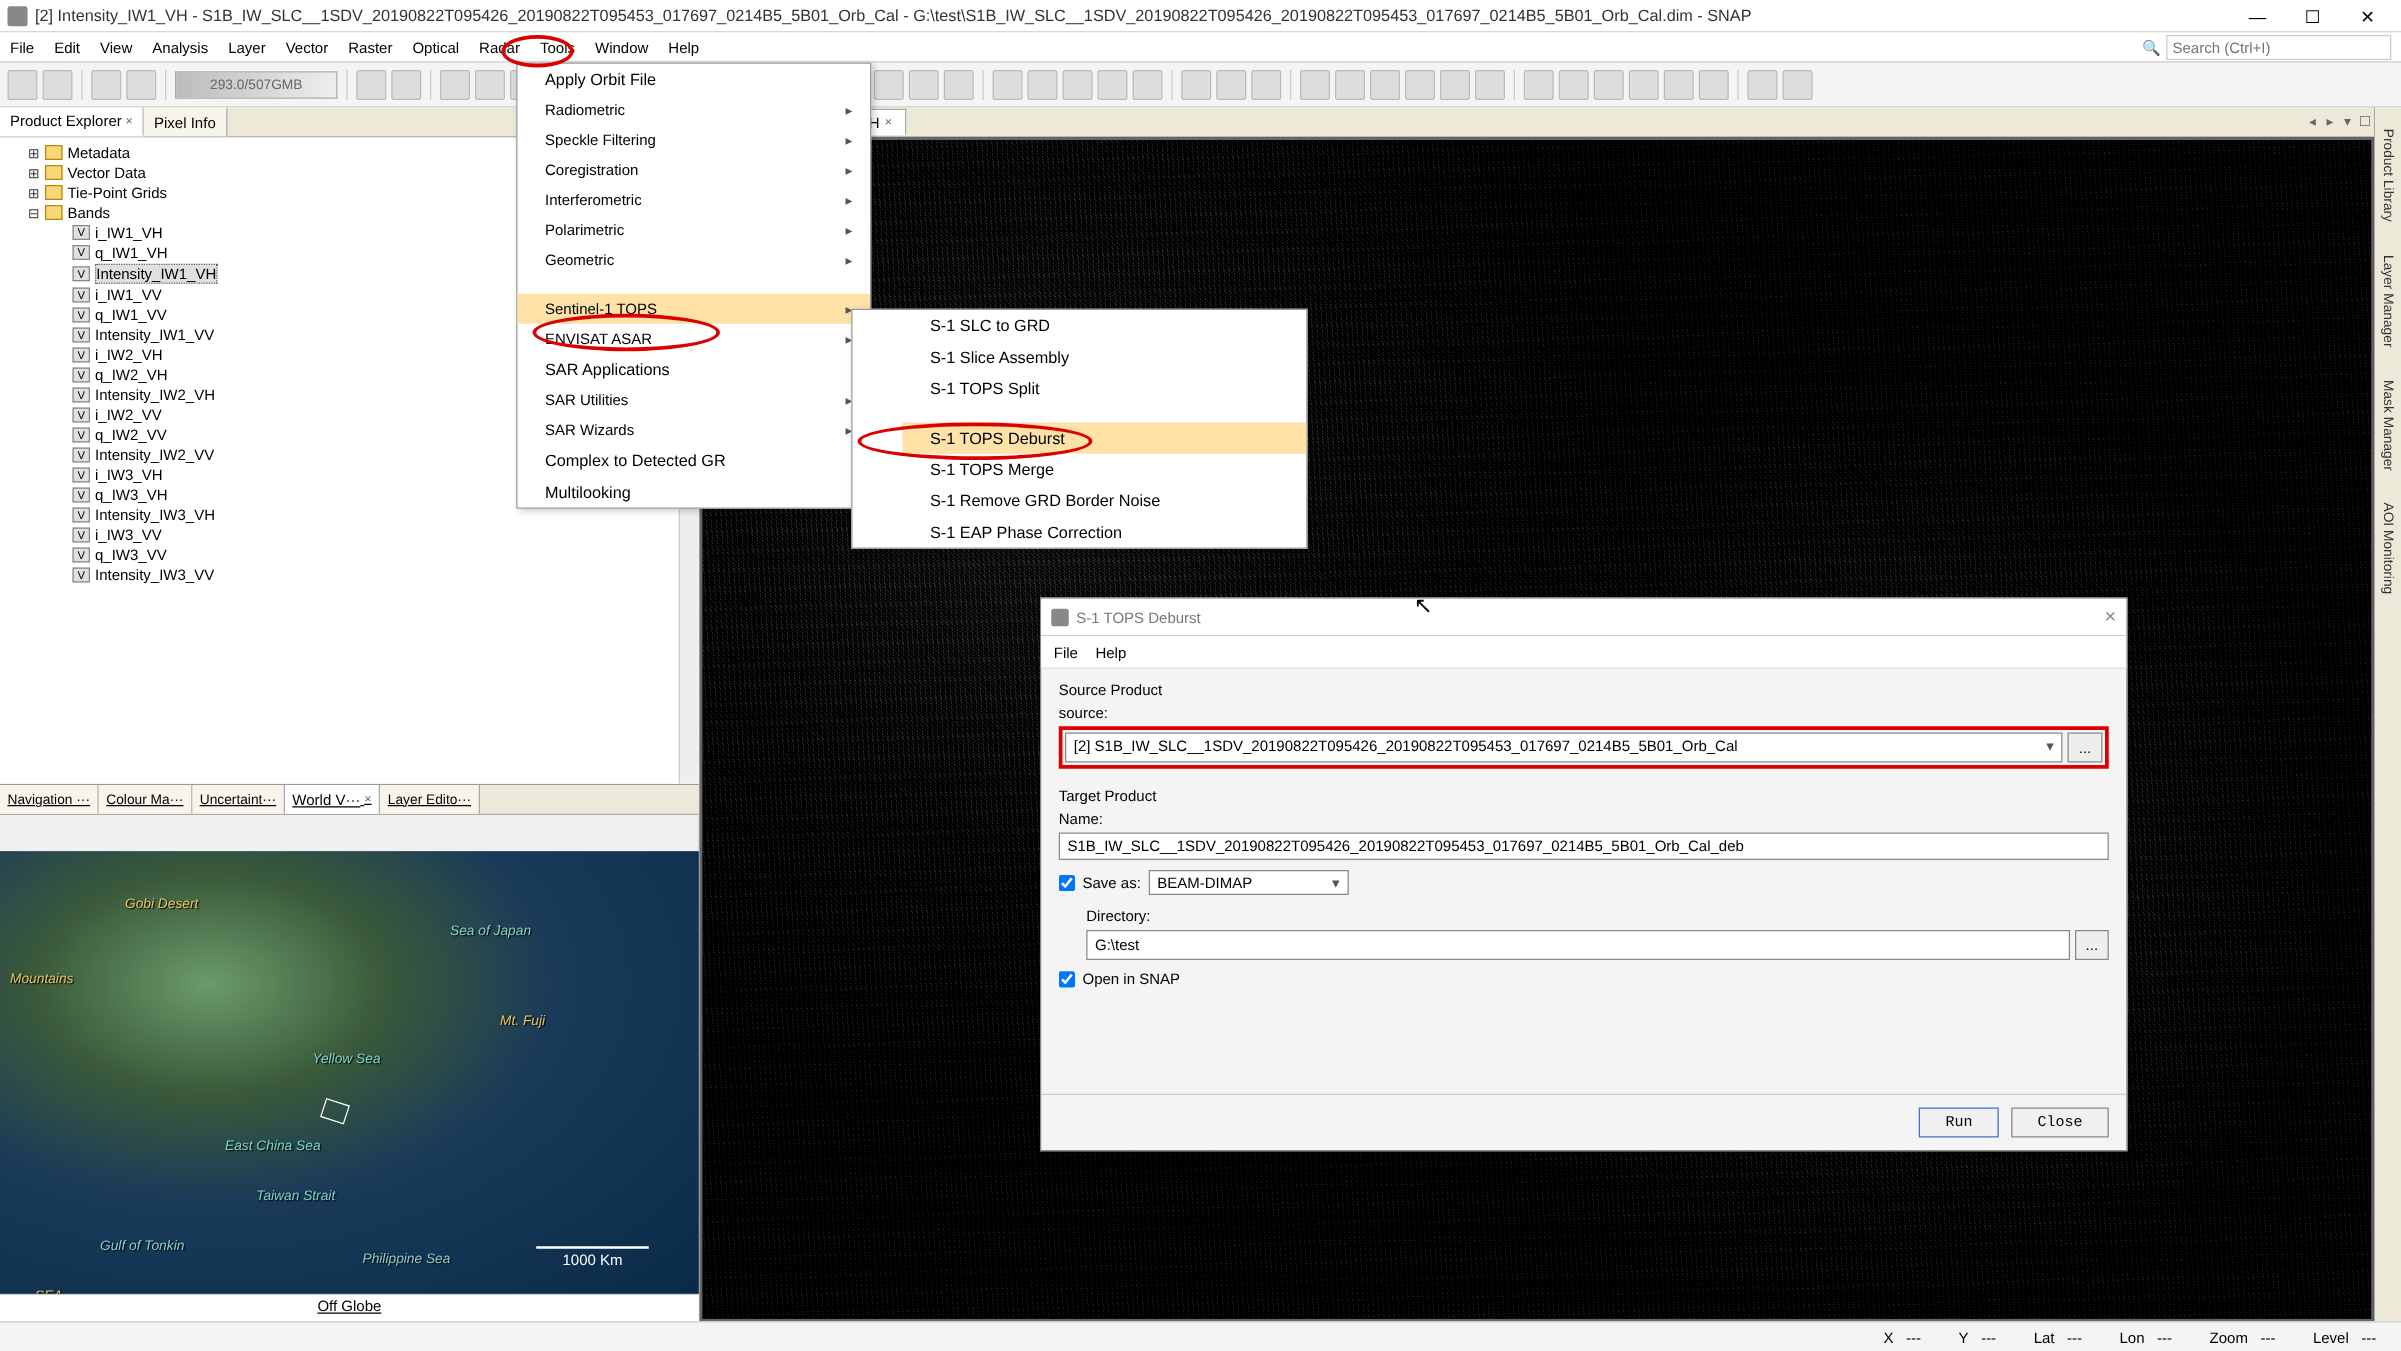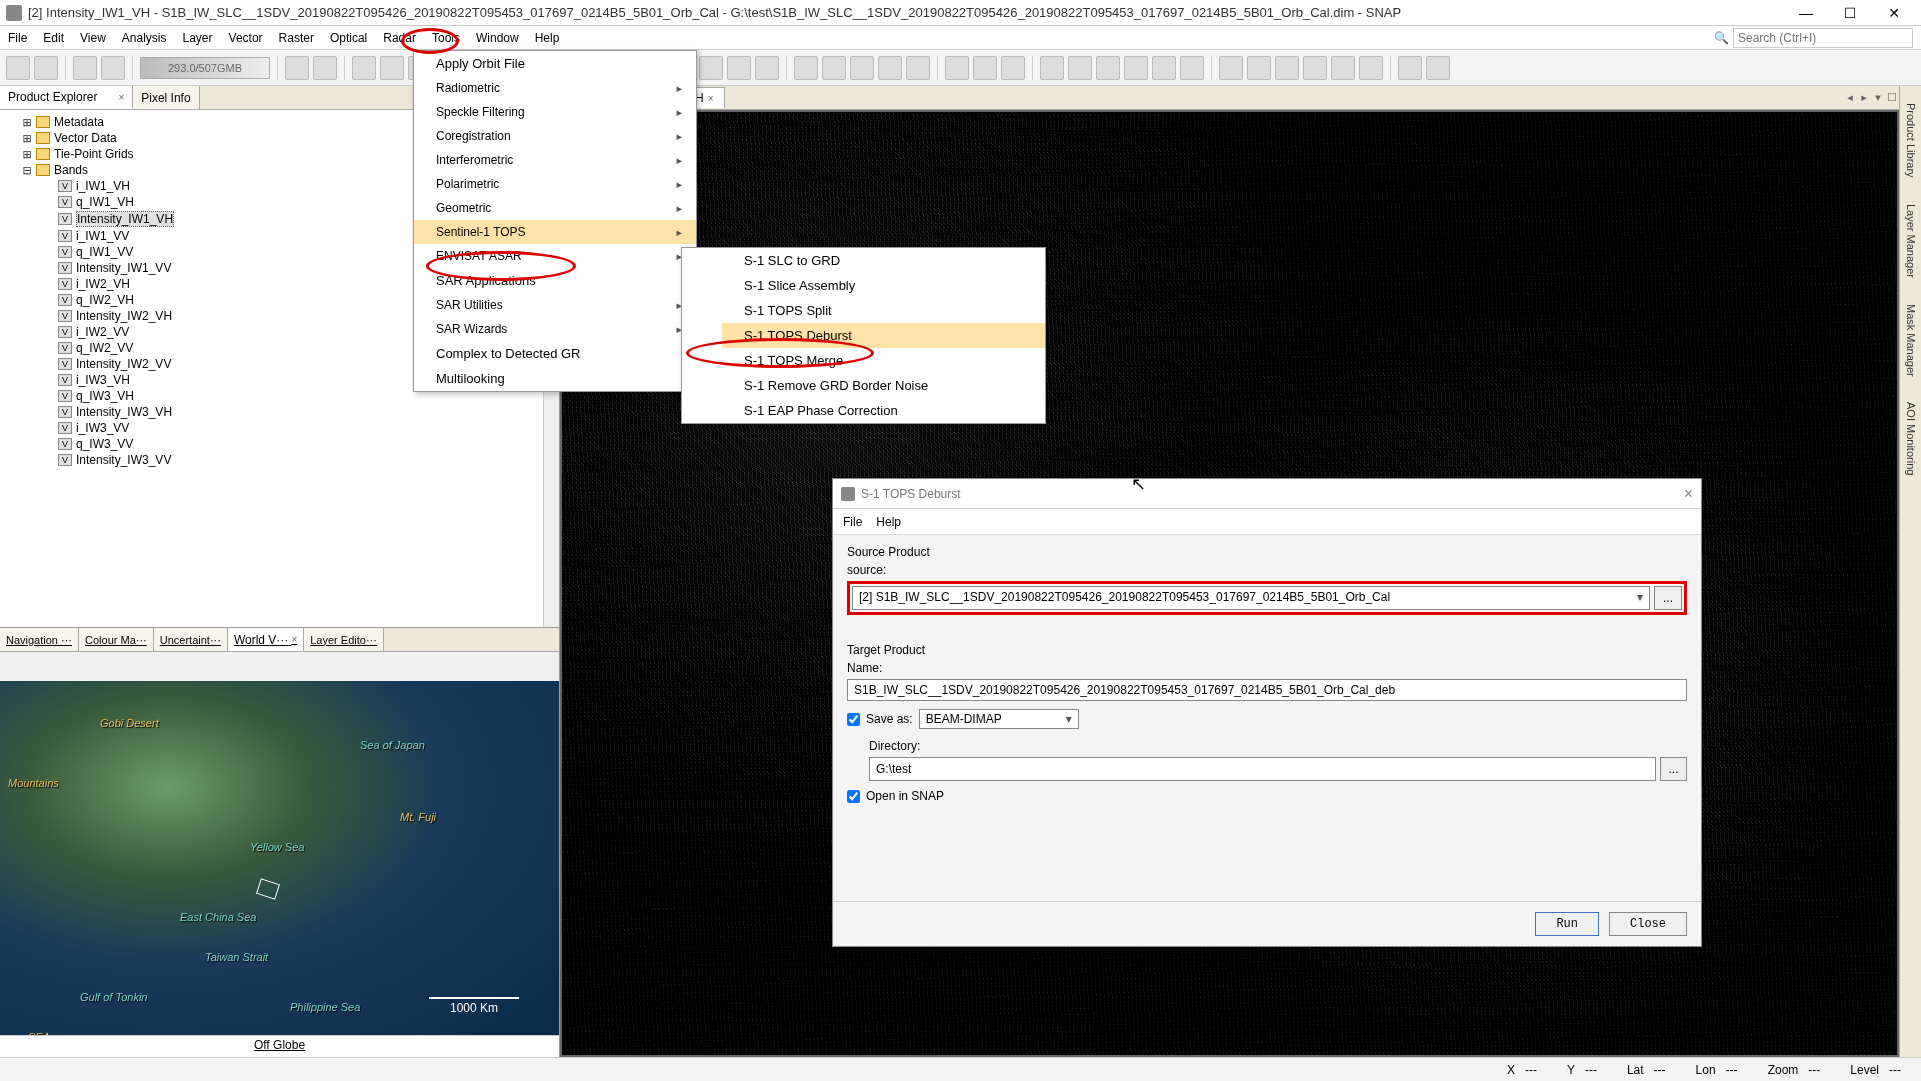--- a/index.html
+++ b/index.html
@@ -27,21 +27,21 @@
 .tb-btn { width: 24px; height: 24px; background: #ddd; border: 1px solid #bbb; border-radius: 2px; }
 .tb-sep { width: 1px; height: 24px; background: #ccc; margin: 0 3px; }
 .tb-slider { width: 130px; height: 22px; background: linear-gradient(to right, #bbb, #eee); border: 1px solid #aaa; display:flex; align-items:center; justify-content:center; color:#666; font-size:11px; }
 
 
 .workspace { display: flex; height: calc(100% - 26px - 24px - 36px - 24px); }
 
 
 .left-panel { width: 560px; display: flex; flex-direction: column; border-right: 1px solid #999; }
 .tab-row { height: 24px; display: flex; border-bottom: 1px solid #aaa; background: #ece9d8; }
-.tab { padding: 3px 8px; border-right: 1px solid #aaa; background: #f7f5eb; display:flex; align-items:center; gap:21px; }
+.tab { padding: 3px 8px; border-right: 1px solid #aaa; background: #f7f5eb; display:flex; align-items:center; gap:3px; }
 .tab.active { background: #fff; border-bottom: 1px solid #fff; }
 .tab-close { font-size: 10px; color: #666; }
 
 .tree { flex: 1; background: #fff; overflow: auto; padding: 4px; position: relative; }
 .tree-node { display: flex; align-items: center; gap: 4px; padding: 1px 0 1px 0; white-space: nowrap; font-family: "Microsoft Sans Serif", sans-serif; }
 .node-icon { width: 14px; height: 12px; display:inline-block; background:#f8d775; border:1px solid #b8860b; }
 .node-icon.band { background:#e0e0e0; border:1px solid #888; font-size:9px; text-align:center; line-height:10px; }
 .expander { width: 10px; font-size: 11px; color: #333; text-align:center; }
 .tree-node.selected { }
 .tree-node.selected span.label { background: #e0e0e0; border: 1px dotted #666; }
@@ -80,39 +80,39 @@
   #0a0a0a; filter:contrast(1.4); }
 
 
 .right-tabs { width:22px; background:#ece9d8; border-left:1px solid #aaa; display:flex; flex-direction:column; align-items:center; padding-top:10px; gap:12px; }
 .vtab { writing-mode: vertical-rl; font-size:11px; padding:6px 2px; border:1px solid transparent; color:#333; }
 
 
 .dropdown { position:absolute; background:#fff; border:1px solid #999; box-shadow:2px 2px 6px rgba(0,0,0,0.25); z-index:50; }
 .dd-radar { left:413px; top:50px; width:284px; }
 .dd-item { padding:5px 14px 5px 22px; display:flex; align-items:center; justify-content:space-between; font-size:13px; position:relative; }
-.dd-item:hover, .dd-item.hl { background:#ffe2a8; }
+.dd-item:hover, .dd-item.hl { background:#ffe2a8;margin-top:15px; }
 .dd-arrow::after { content:"▸"; font-size:11px; color:#555; margin-left:8px; }
 .dd-sentinel { left:681px; top:247px; width:365px;padding-left:40px; }
 
 
 .circle-sentinel { position:absolute; border:3px solid #d00; border-radius:50%; width:150px; height:30px; left:426px; top:251px; pointer-events:none; z-index:60; }
 .circle-deburst { position:absolute; border:3px solid #d00; border-radius:50%; width:188px; height:30px; left:686px; top:338px; pointer-events:none; z-index:60; }
 
 
 .dialog { position:absolute; left:832px; top:478px; width:870px; background:#f4f4f4; border:1px solid #888; box-shadow:3px 3px 10px rgba(0,0,0,0.3); z-index:40; }
 .dlg-title { height:30px; background:#fff; display:flex; align-items:center; padding:0 8px; border-bottom:1px solid #ccc; color:#777; }
 .dlg-title .icon { width:14px; height:14px; background:#888; border-radius:2px; margin-right:6px; }
 .dlg-title .close { margin-left:auto; font-size:16px; color:#888; }
 .dlg-menu { height:26px; display:flex; align-items:center; gap:14px; padding:0 10px; border-bottom:1px solid #ddd; background:#fff; }
 .dlg-tabs { display:flex; padding:8px 10px 0 10px; gap:2px; border-bottom:1px solid #aaa; font-family:"Courier New", monospace; }
 .dlg-tab { padding:4px 10px; border:1px solid #aaa; background:#eee; border-bottom:none; }
 .dlg-tab.active { background:#f4f4f4; border-bottom:1px solid #f4f4f4; position:relative; top:1px; }
 .dlg-body { padding:10px 14px; font-family:"Courier New", monospace; }
-.field-group { margin-bottom:28px; }
+.field-group { margin-bottom:15px; }
 .field-label { margin-bottom:4px; }
 .source-row { display:flex; gap:4px; align-items:center; }
 .red-box { border:3px solid #d00; padding:2px; display:flex; gap:4px; flex:1; }
 .combo { flex:1; background:#fff; border:1px solid #888; padding:3px 20px 3px 6px; position:relative; }
 .combo::after { content:"▾"; position:absolute; right:6px; color:#555; }
 .browse-btn { width:28px; height:24px; border:1px solid #888; background:#eee; text-align:center; line-height:22px; }
 .text-input { width:100%; background:#fff; border:1px solid #888; padding:3px 6px; }
 .chk-row { display:flex; align-items:center; gap:6px; margin-top:8px; }
 .chk-row input[type=checkbox] { width:13px; height:13px; }
 .select-small { border:1px solid #888; background:#fff; padding:2px 18px 2px 6px; position:relative; width:160px; }

